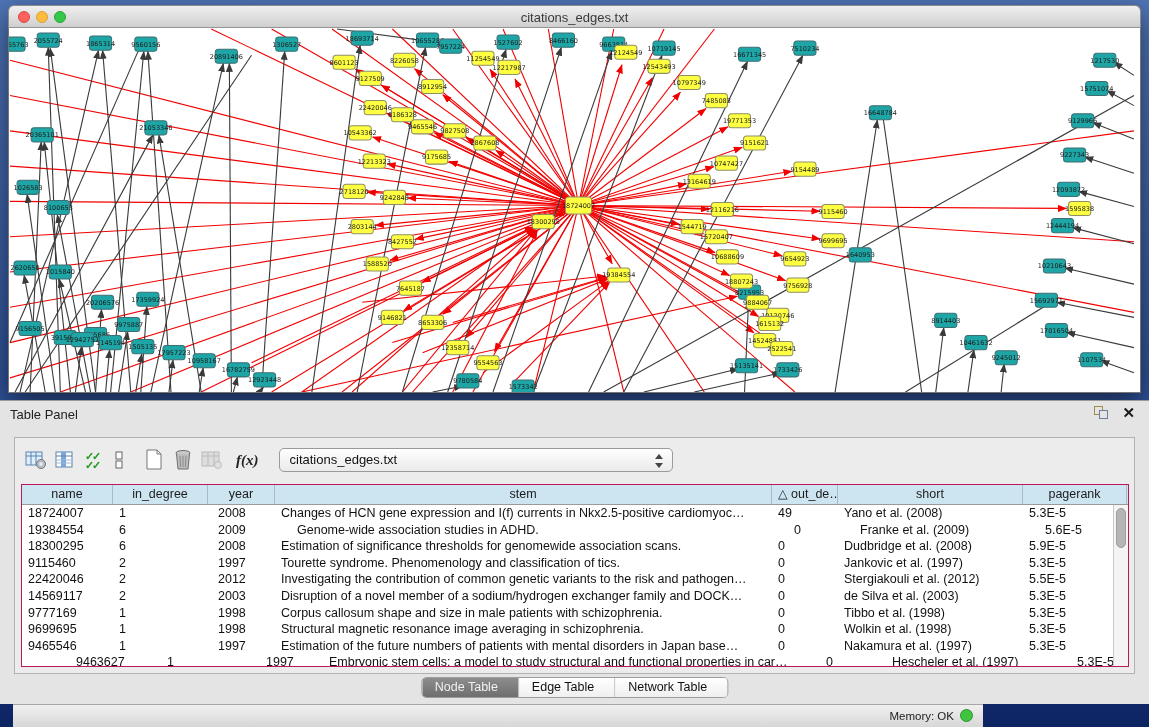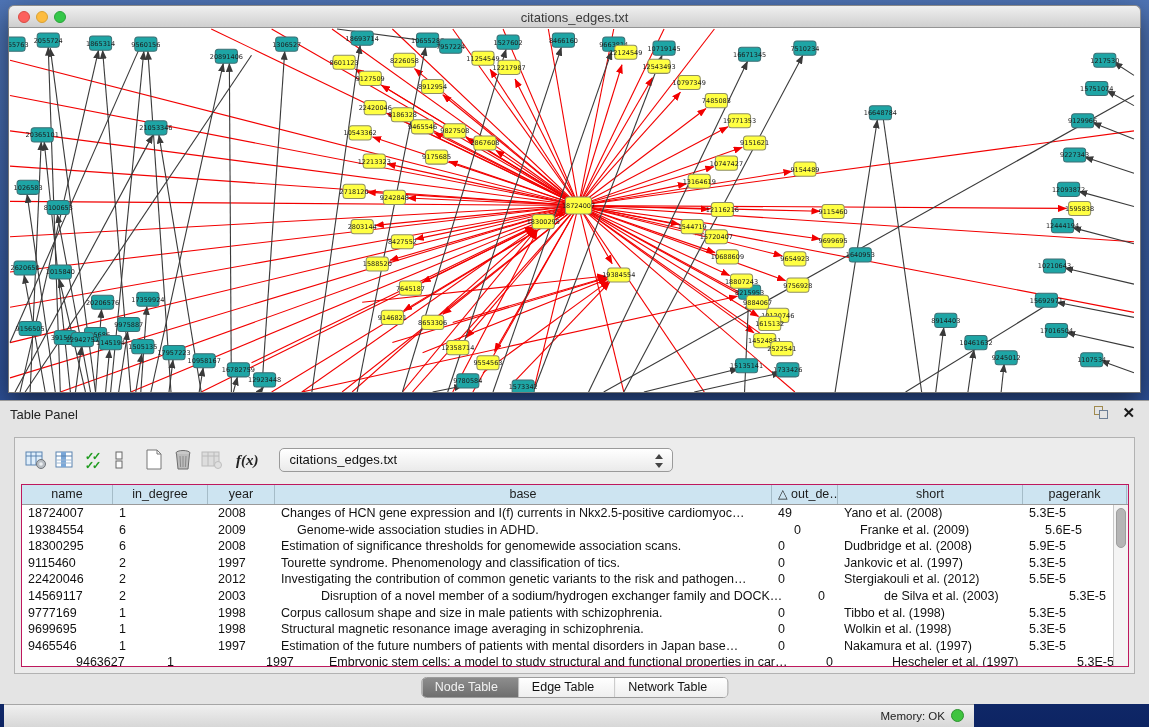--- a/index.html
+++ b/index.html
@@ -88,21 +88,21 @@
   #vscroll { position:absolute; right:0; top:20px; width:15px; bottom:0; background:#f4f4f4; border-left:1px solid #c9c9c9; }
   #vthumb { position:absolute; left:2px; top:3px; width:10px; height:40px; border-radius:5px; background:#b5b5b5; border:1px solid #9e9e9e; }
 
   #seg-tabs { position:absolute; left:50%; top:276px; transform:translateX(-50%); display:flex;
     border:1px solid #9c9c9c; border-radius:5px; overflow:hidden; background:#fff; }
   .seg { font-size:12.5px; padding:2px 20px 3px 13px; color:#111; background:linear-gradient(180deg,#ffffff,#efefef); border-right:1px solid #b5b5b5; }
   .seg:last-child { border-right:none; }
   .seg.active { background:linear-gradient(180deg,#8d8d8d,#6e6e6e); color:#f2f2f2; }
 
   #status-bar {
-    position:absolute; left:4px; top:704px; width:970px; height:23px;
+    position:absolute; left:13px; top:704px; width:970px; height:23px;
     background:linear-gradient(180deg,#f0f0f0,#d7d7d7); border-top:1px solid #a6a6a6;
   }
   #status-right { position:absolute; right:10px; top:4px; display:flex; align-items:center; gap:6px; }
   #status-right .mem { font-size:11.5px; color:#222; }
   .dot { width:13px; height:13px; border-radius:50%; background:#3fc43f; border:1px solid #2d9230; }
 </style>
 </head>
 <body>
 
 <div id="graph-window">
@@ -786,21 +786,21 @@
             <span class="dn"></span>
           </span>
       </div>
     </div>
 
     <div id="data-table">
       <div id="thead">
           <div class="th" style="width: 91px;">name</div>
           <div class="th" style="width: 95px;">in_degree</div>
           <div class="th" style="width: 67px;">year</div>
-          <div class="th" style="width: 497px;">base</div>
+          <div class="th" style="width: 497px;">stem</div>
           <div class="th left" style="width: 66px;">△ out_de…</div>
           <div class="th" style="width: 185px;">short</div>
           <div class="th" style="width: 104px;">pagerank</div>
         </div>
       <div id="tbody">
           <div class="tr">
             <div class="td" style="width: 91px;">18724007</div>
             <div class="td" style="width: 95px;">1</div>
             <div class="td" style="width: 67px; padding-left: 10px;">2008</div>
             <div class="td" style="width: 497px;">Changes of HCN gene expression and I(f) currents in Nkx2.5-positive cardiomyoc…</div>
@@ -841,21 +841,21 @@
             <div class="td" style="width: 67px; padding-left: 10px;">2012</div>
             <div class="td" style="width: 497px;">Investigating the contribution of common genetic variants to the risk and pathogen…</div>
             <div class="td" style="width: 66px;">0</div>
             <div class="td" style="width: 185px;">Stergiakouli et al. (2012)</div>
             <div class="td" style="width: 104px;">5.5E-5</div>
           </div>
           <div class="tr">
             <div class="td" style="width: 91px;">14569117</div>
             <div class="td" style="width: 95px;">2</div>
             <div class="td" style="width: 67px; padding-left: 10px;">2003</div>
-            <div class="td" style="width: 497px; margin-left: 40px;">Disruption of a novel member of a sodium/hydrogen exchanger family and DOCK…</div>
+            <div class="td" style="width: 497px;">Disruption of a novel member of a sodium/hydrogen exchanger family and DOCK…</div>
             <div class="td" style="width: 66px;">0</div>
             <div class="td" style="width: 185px;">de Silva et al. (2003)</div>
             <div class="td" style="width: 104px;">5.3E-5</div>
           </div>
           <div class="tr">
             <div class="td" style="width: 91px;">9777169</div>
             <div class="td" style="width: 95px;">1</div>
             <div class="td" style="width: 67px; padding-left: 10px;">1998</div>
             <div class="td" style="width: 497px;">Corpus callosum shape and size in male patients with schizophrenia.</div>
             <div class="td" style="width: 66px;">0</div>

